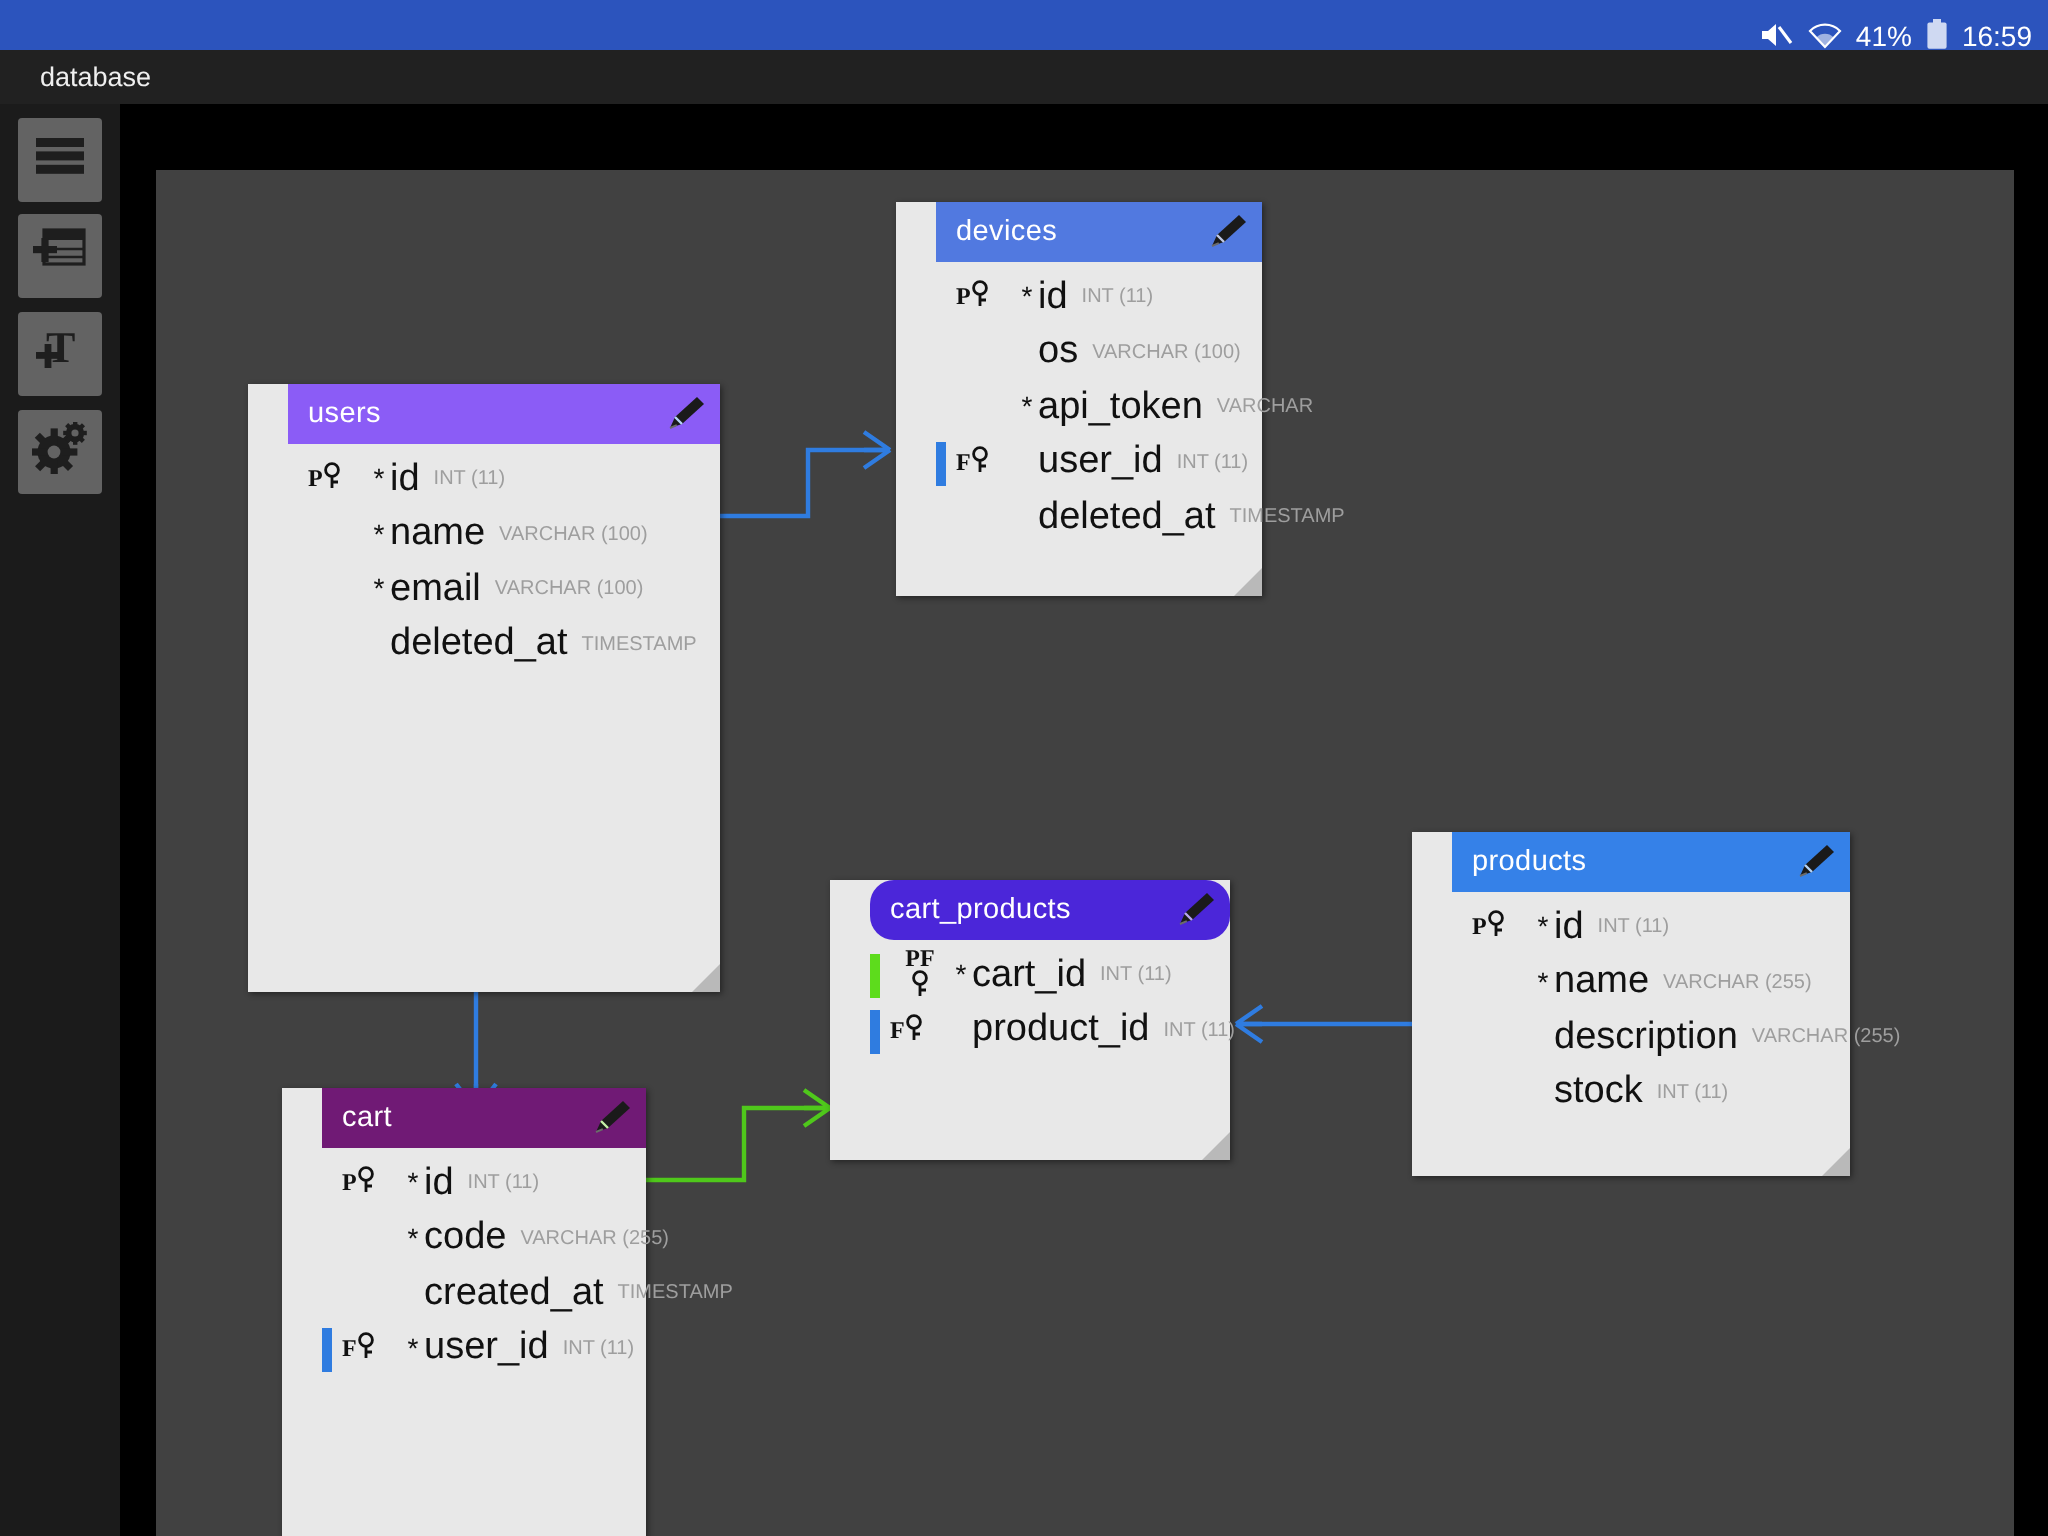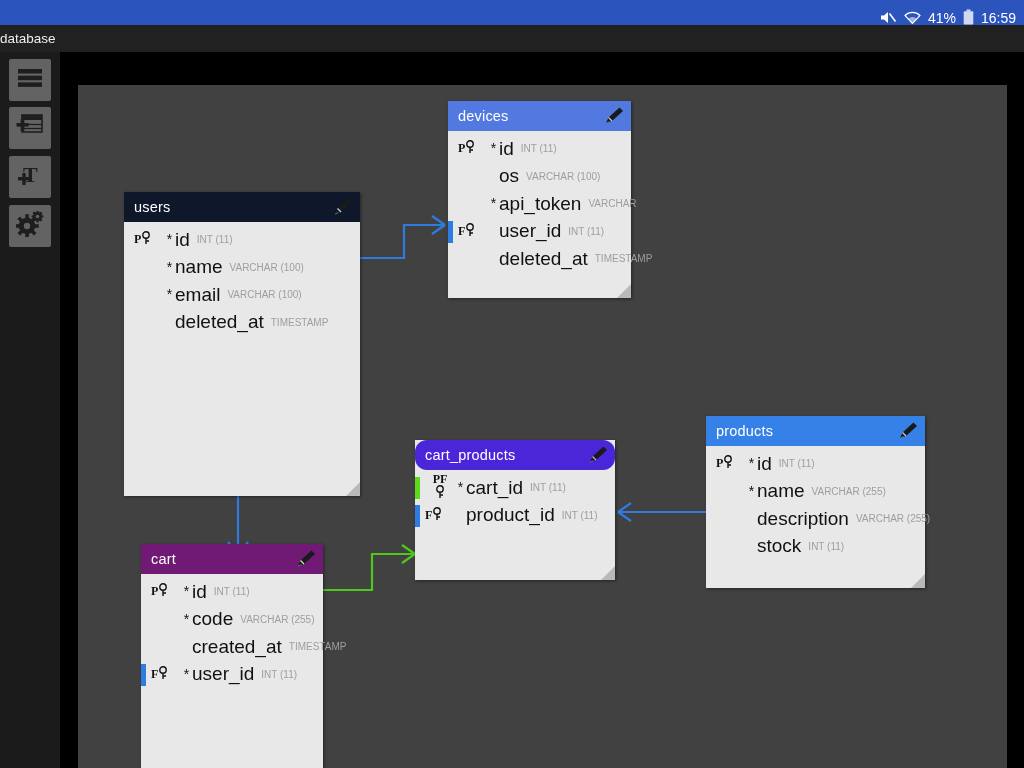--- a/index.html
+++ b/index.html
@@ -16,21 +16,21 @@
     position: absolute; left:0; top:0; width:1024px; height:25px;
     background:#2c54bd; display:flex; align-items:flex-end;
     justify-content:flex-end; padding-right:8px; gap:7px;
   }
   .statusbar .sb-text { color:#fff; font-size:14px; line-height:14px; }
   .sb-icon { display:inline-flex; align-items:center; justify-content:center; }
 
   
   .titlebar {
     position:absolute; left:0; top:25px; width:1024px; height:27px;
-    background:#212121; display:flex; align-items:center; padding-left:0;
+    background:#212121; display:flex; align-items:center; padding-left:20px;
   }
   .titlebar .title { color:#efefef; font-size:13.5px; }
 
   
   .sidebar {
     position:absolute; left:0; top:52px; width:60px; height:716px;
     background:#1b1b1b;
   }
   .tool-btn {
     position:absolute; left:9px; width:42px; height:42px;
@@ -47,20 +47,21 @@
     position:absolute; left:78px; top:85px; width:929px; height:683px;
     background:#414141;
   }
   .conn-layer { position:absolute; left:0; top:0; width:929px; height:683px; }
 
   
   .tbl {
     position:absolute;
     background:#e8e8e8;
     box-shadow: 1px 1px 3px rgba(0,0,0,.45);
+    padding-left: 20px;
   }
   .tbl-head {
     height:30px; display:flex; align-items:center;
     padding:0 6px 0 10px; justify-content:space-between;
   }
   .tbl-head .tname { color:#ffffff; font-size:14.5px; letter-spacing:.2px; }
   .pencil { width:22px; height:20px; flex:0 0 22px; }
   .fields { padding-top:4px; position:relative; }
   .field {
     position:relative; height:27.5px; display:flex; align-items:center;
@@ -259,21 +260,21 @@
           <span class="keycol"></span>
           <span class="req"></span>
           <span class="fname">deleted_at</span>
           <span class="ftype">TIMESTAMP</span>
         </div>
       </div>
       <span class="corner"></span>
     </div>
 
     <div class="tbl" style="left:46px; top:107px; width:236px; height:304px;">
-      <div class="tbl-head" style="background:#0f172a;">
+      <div class="tbl-head" style="background:#8b5cf6;">
         <span class="tname">users</span>
         <span class="pencil">
           <svg width="22" height="20" viewBox="0 0 22 20">
             <path d="M3 17 L5.5 11.5 L16.5 1.5 L20 5 L9 15 Z" fill="#1a1a1a"></path>
             <path d="M5.5 11.5 L9 15" stroke="#b6d4f7" stroke-width="1.2"></path>
             <path d="M3 17 L6.4 15.6" stroke="#6b6b6b" stroke-width="1"></path>
           </svg>
         </span>
       </div>
       <div class="fields">

